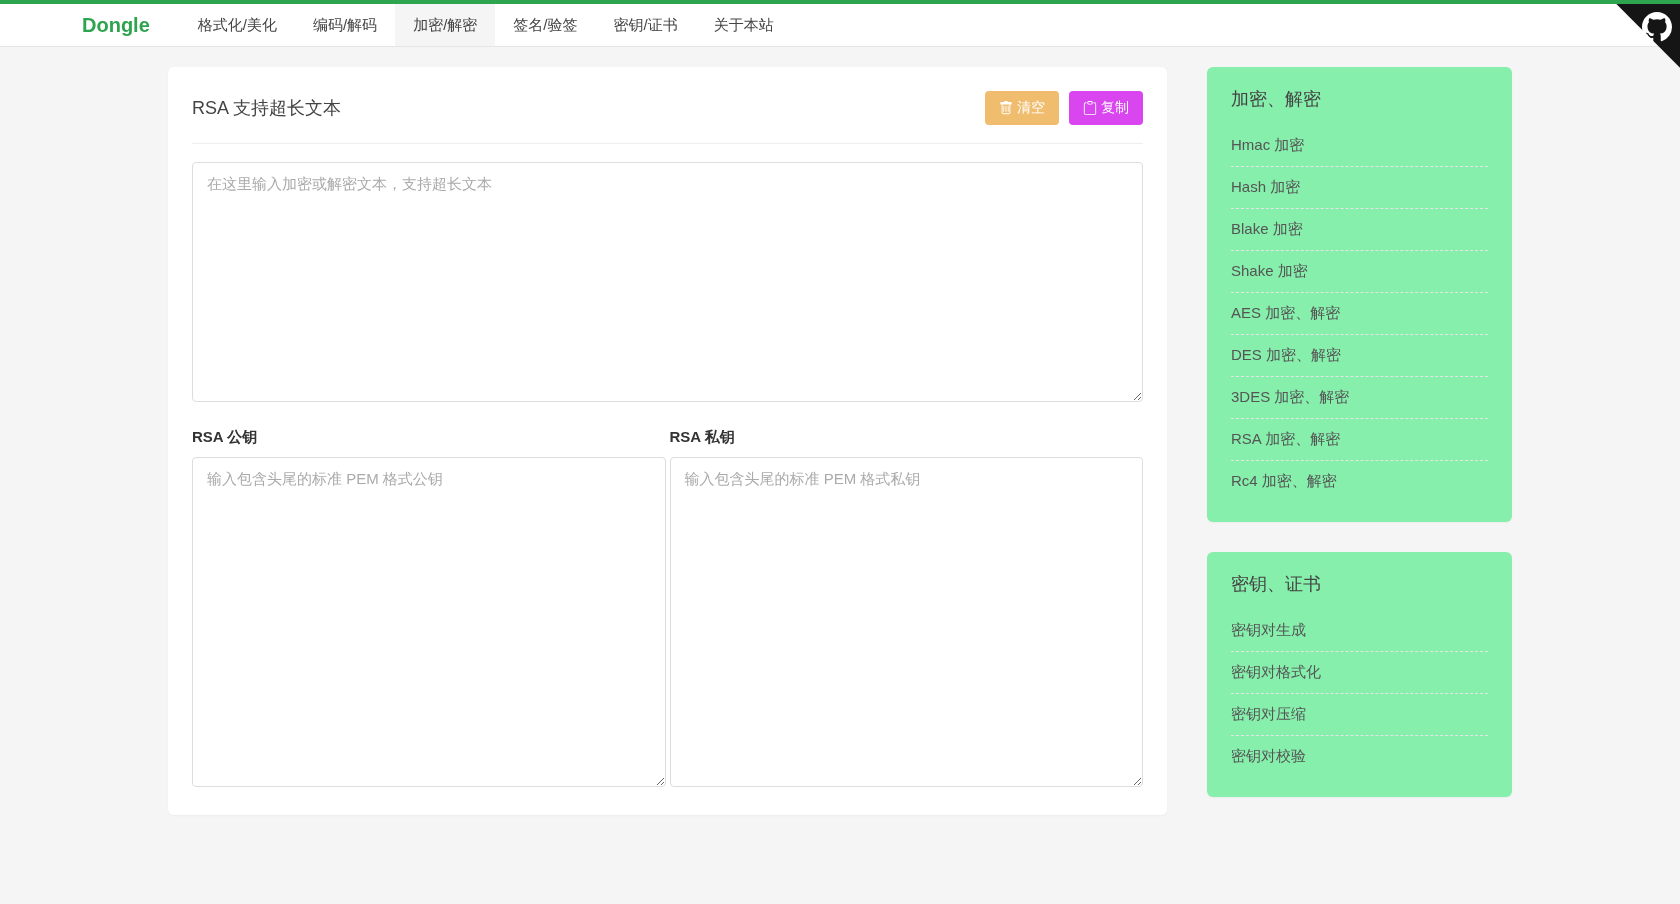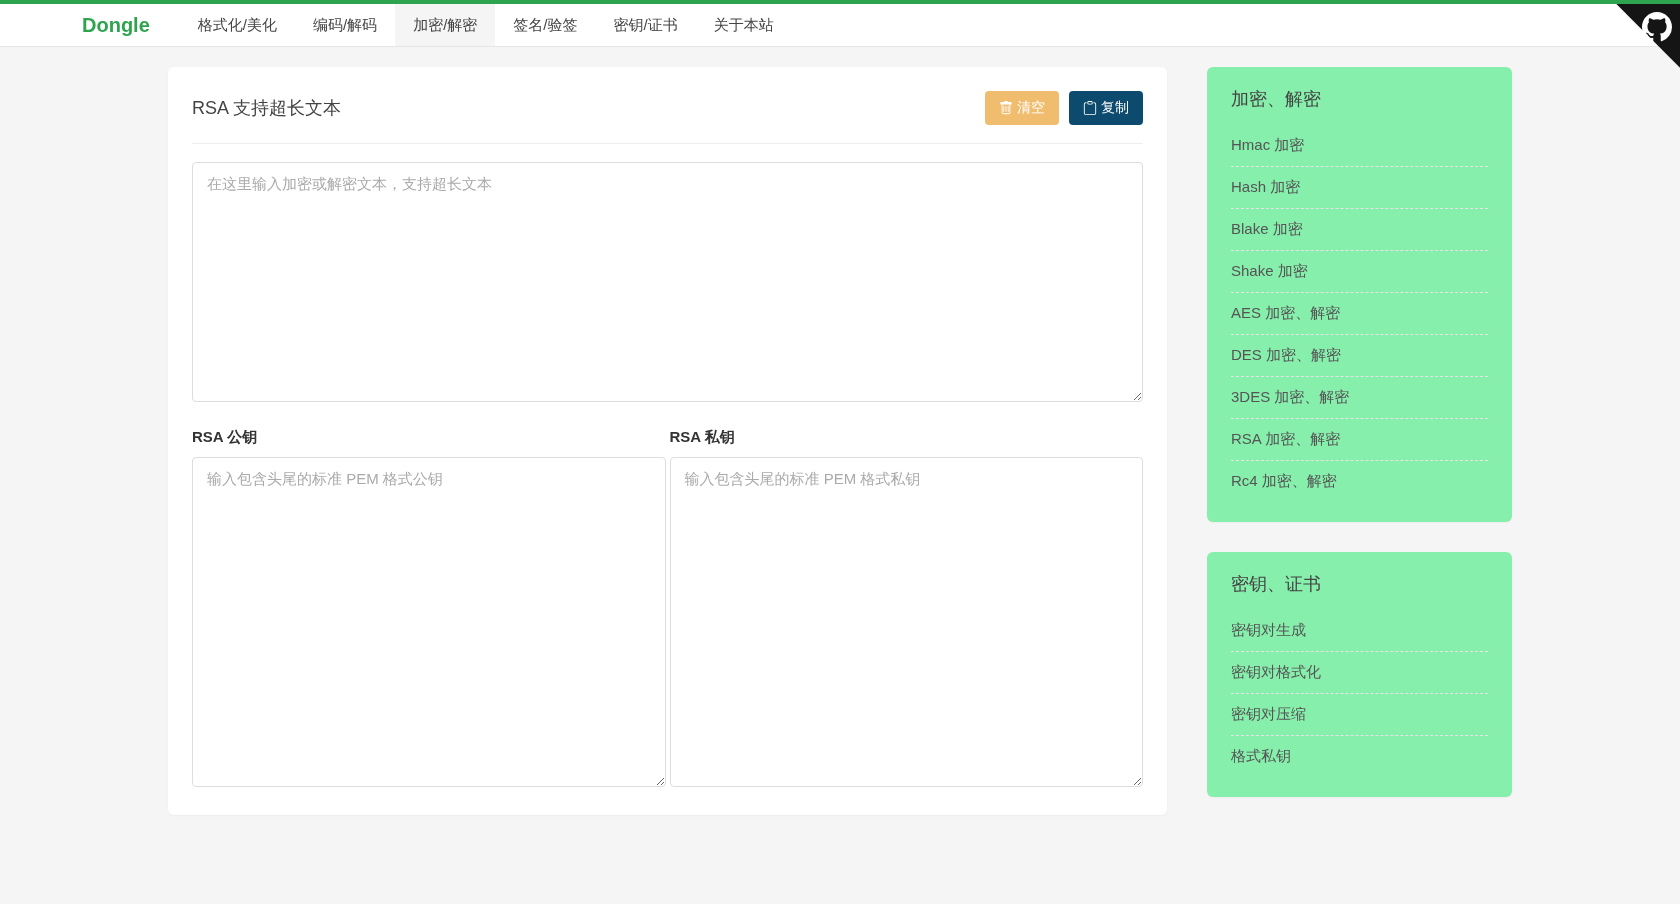--- a/index.html
+++ b/index.html
@@ -113,21 +113,21 @@
       border-radius: 4px;
       padding: 8px 14px;
       font-size: 14px;
       color: #fff;
       cursor: pointer;
     }
     .btn-warning {
       background: #f0bd6f;
     }
     .btn-success {
-      background: #0c4a6e;
+      background: #d946ef;
       font-family: Liberation Mono, monospace;
     }
     .btn svg {
       width: 14px;
       height: 14px;
       fill: currentColor;
     }
     .textarea-large {
       width: 100%;
       min-height: 240px;
@@ -272,17 +272,17 @@
         <li>RSA 加密、解密</li>
         <li>Rc4 加密、解密</li>
       </ul>
     </div>
     <div class="side-card">
       <div class="side-title">密钥、证书</div>
       <ul class="side-list">
         <li>密钥对生成</li>
         <li>密钥对格式化</li>
         <li>密钥对压缩</li>
-        <li>格式私钥</li>
+        <li>密钥对校验</li>
       </ul>
     </div>
   </aside>
 </div>
 
 </body></html>

